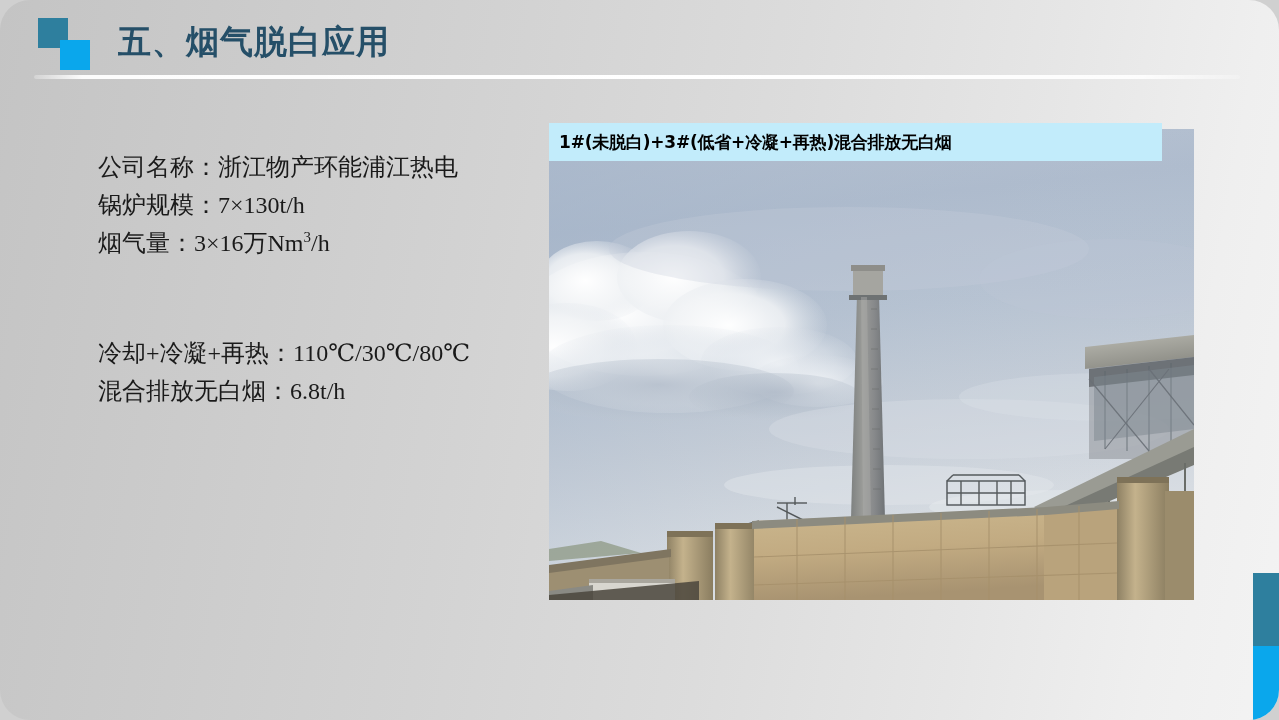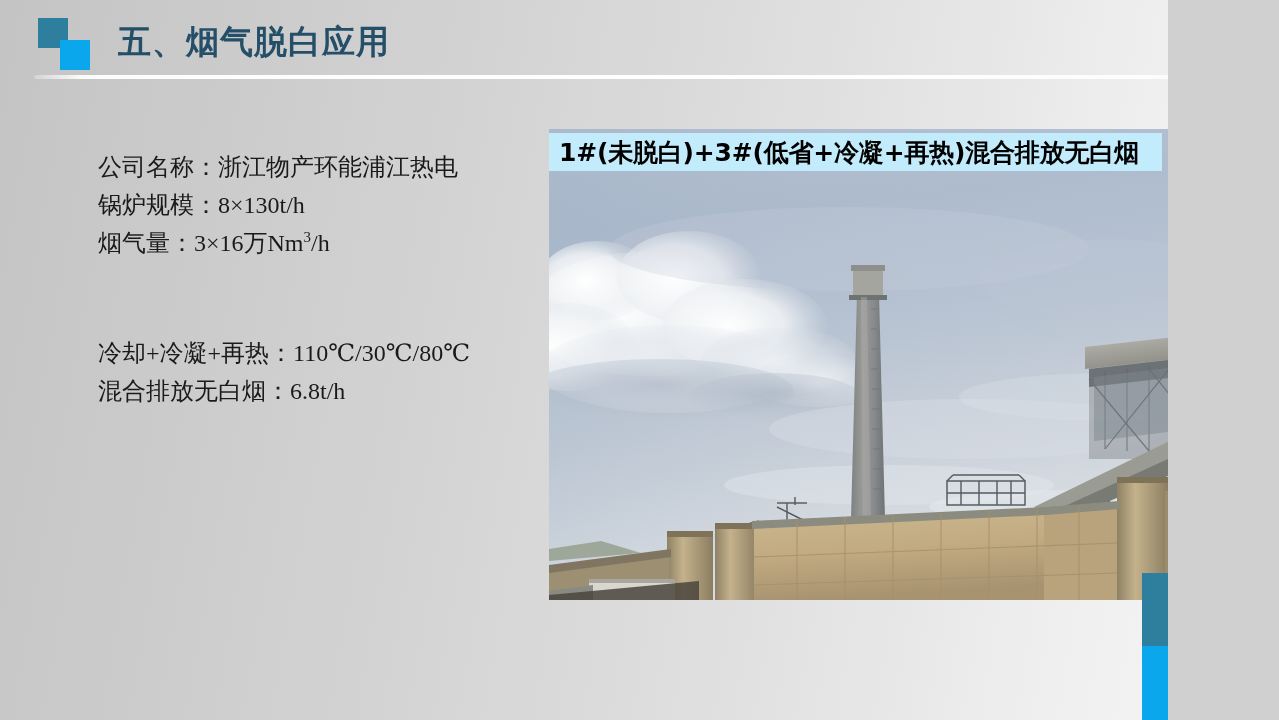--- a/index.html
+++ b/index.html
@@ -9,32 +9,33 @@
   body {
     width: 1279px;
     height: 720px;
     overflow: hidden;
     font-family: "Liberation Serif", "DejaVu Serif", serif;
     background: #d0d0d0;
   }
 
   #slide {
     position: relative;
-    width: 1168px;
+    width: 1279px;
     height: 720px;
     background:
       linear-gradient(100deg,
         #c4c4c4 0%,
         #cbcbcb 18%,
         #d3d3d3 38%,
         #dcdcdc 58%,
         #e6e6e6 76%,
         #efefef 90%,
         #f3f3f3 100%);
     overflow: hidden;
+    border-radius: 30px;
   }
 
   
   .sq {
     position: absolute;
   }
   .sq-dark {
     left: 38px;
     top: 18px;
     width: 30px;
@@ -113,30 +114,30 @@
     inset: 0;
     width: 100%;
     height: 100%;
     display: block;
   }
 
   
   #photo-caption {
     position: absolute;
     left: 549px;
-    top: 133px;
+    top: 123px;
     width: 613px;
     height: 38px;
     background: #c2ecfb;
     display: flex;
     align-items: center;
     box-sizing: border-box;
     padding-left: 10px;
     font-family: "DejaVu Sans", "Liberation Sans", sans-serif;
-    font-size: 25px;
+    font-size: 17px;
     font-weight: bold;
     color: #000;
     white-space: nowrap;
     letter-spacing: -0.2px;
   }
 
   
   .accent {
     position: absolute;
     right: 0;
@@ -161,21 +162,21 @@
 
   <div class="sq sq-dark"></div>
   <div class="sq sq-bright"></div>
 
   <div id="title">五、烟气脱白应用</div>
 
   <div id="divider"></div>
 
   <div class="textblock" id="block-a">
     <span class="line">公司名称：浙江物产环能浦江热电</span>
-    <span class="line">锅炉规模：8×130t/h</span>
+    <span class="line">锅炉规模：7×130t/h</span>
     <span class="line">烟气量：3×16万Nm<sup>3</sup>/h</span>
   </div>
 
   <div class="textblock" id="block-b">
     <span class="line">冷却+冷凝+再热：110℃/30℃/80℃</span>
     <span class="line">混合排放无白烟：6.8t/h</span>
   </div>
 
   <div id="photo-wrap">
     <svg id="photo" viewBox="0 0 645 471" preserveAspectRatio="none">

